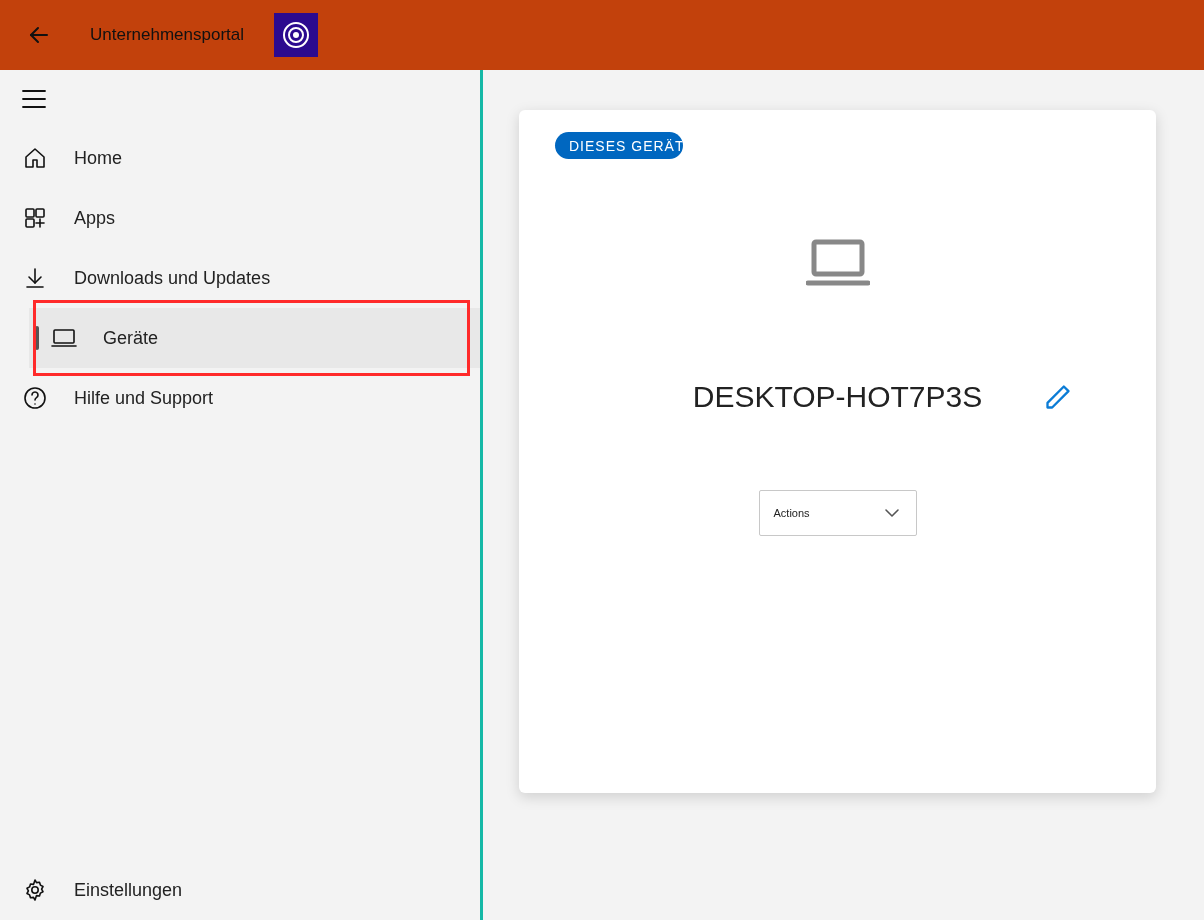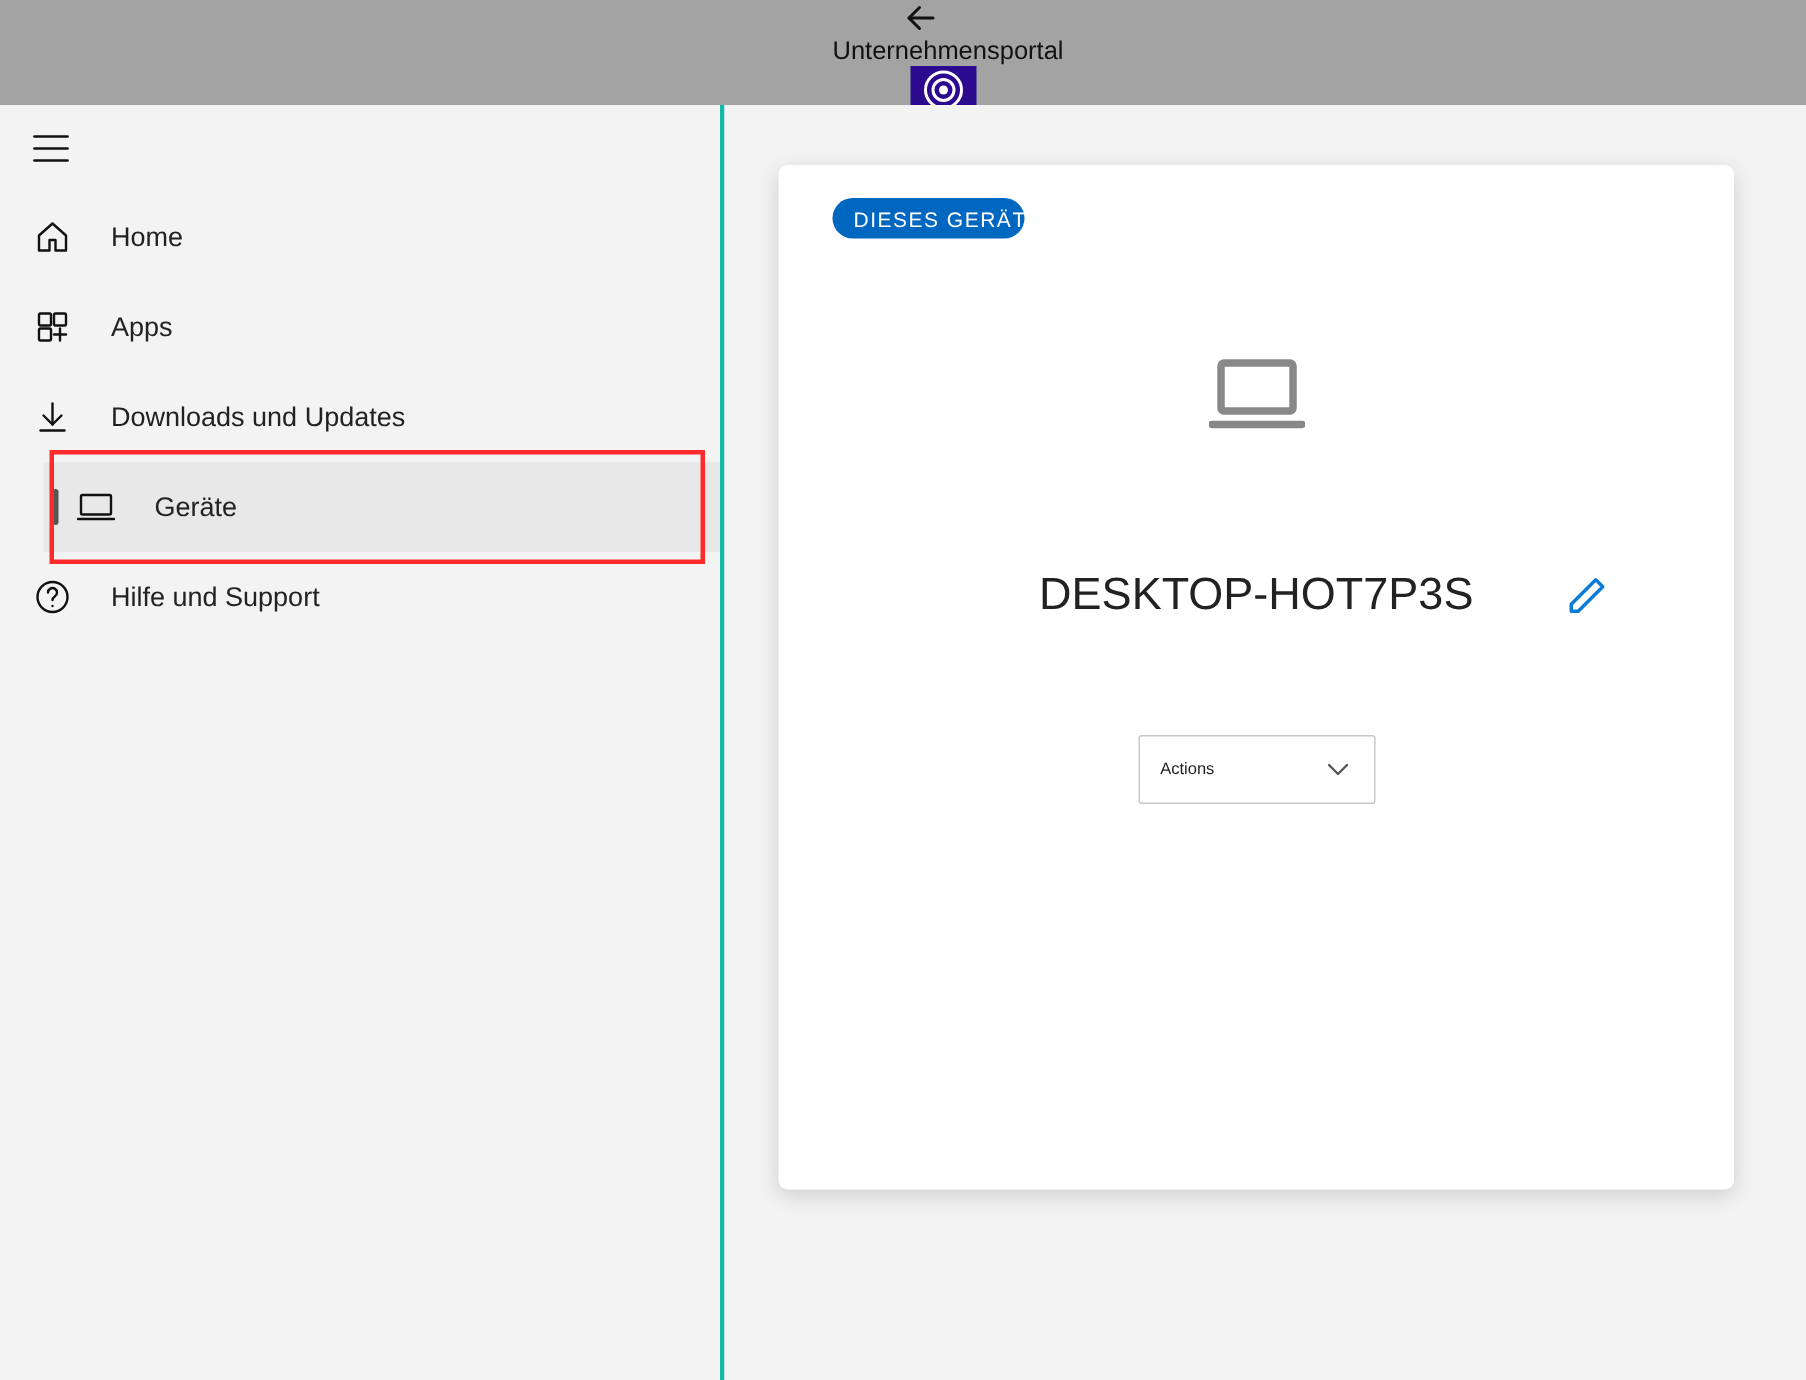--- a/index.html
+++ b/index.html
@@ -5,25 +5,24 @@
     * { margin: 0; padding: 0; box-sizing: border-box; }
     body {
       font-family: "Segoe UI", -apple-system, sans-serif;
       background: #f3f3f3;
       width: 1204px;
       height: 920px;
       overflow: hidden;
     }
     .titlebar {
       height: 70px;
-      background: #a3a3a3;
+      background: #c2410c;
       display: flex;
       align-items: center;
       padding-left: 24px;
-      flex-direction: column;
     }
     .back-btn {
       width: 30px;
       height: 30px;
       display: flex;
       align-items: center;
       justify-content: center;
       cursor: pointer;
     }
     .title-text {
@@ -251,20 +250,31 @@
       <span class="icon">
         <svg width="24" height="24" viewBox="0 0 24 24" fill="none" stroke="#111" stroke-width="1.6" stroke-linecap="round" stroke-linejoin="round">
             <circle cx="12" cy="12" r="10"></circle>
             <path d="M9 9a3 3 0 1 1 4.5 2.6c-.9.6-1.5 1.2-1.5 2.4"></path>
             <circle cx="12" cy="18" r="0.8" fill="#111" stroke="none"></circle>
           </svg>
       </span>
       <span>Hilfe und Support</span>
     </div>
 
+    <div class="sidebar-bottom">
+      <div class="nav-item">
+        <span class="icon">
+          <svg width="24" height="24" viewBox="0 0 24 24" fill="none" stroke="#111" stroke-width="1.6" stroke-linecap="round" stroke-linejoin="round">
+              <circle cx="12" cy="12" r="3.2"></circle>
+              <path d="M12 2l1.5 2.6 3-0.4 0.9 2.9 2.6 1.4-1.4 2.6 1.4 2.6-2.6 1.4-0.9 2.9-3-0.4L12 22l-1.5-2.6-3 0.4-0.9-2.9L4 15.5l1.4-2.6L4 10.3l2.6-1.4 0.9-2.9 3 0.4L12 2z"></path>
+            </svg>
+        </span>
+        <span>Einstellungen</span>
+      </div>
+    </div>
   </div>
 
   <div class="main">
     <div class="card">
       <div class="badge">DIESES GERÄT</div>
 
       <div class="device-icon-wrap">
         <svg width="64" height="50" viewBox="0 0 64 50" fill="none" stroke="#888" stroke-width="5" stroke-linecap="round" stroke-linejoin="round">
             <rect x="8" y="4" width="48" height="32" rx="2"></rect>
             <line x1="2" y1="45" x2="62" y2="45"></line>

